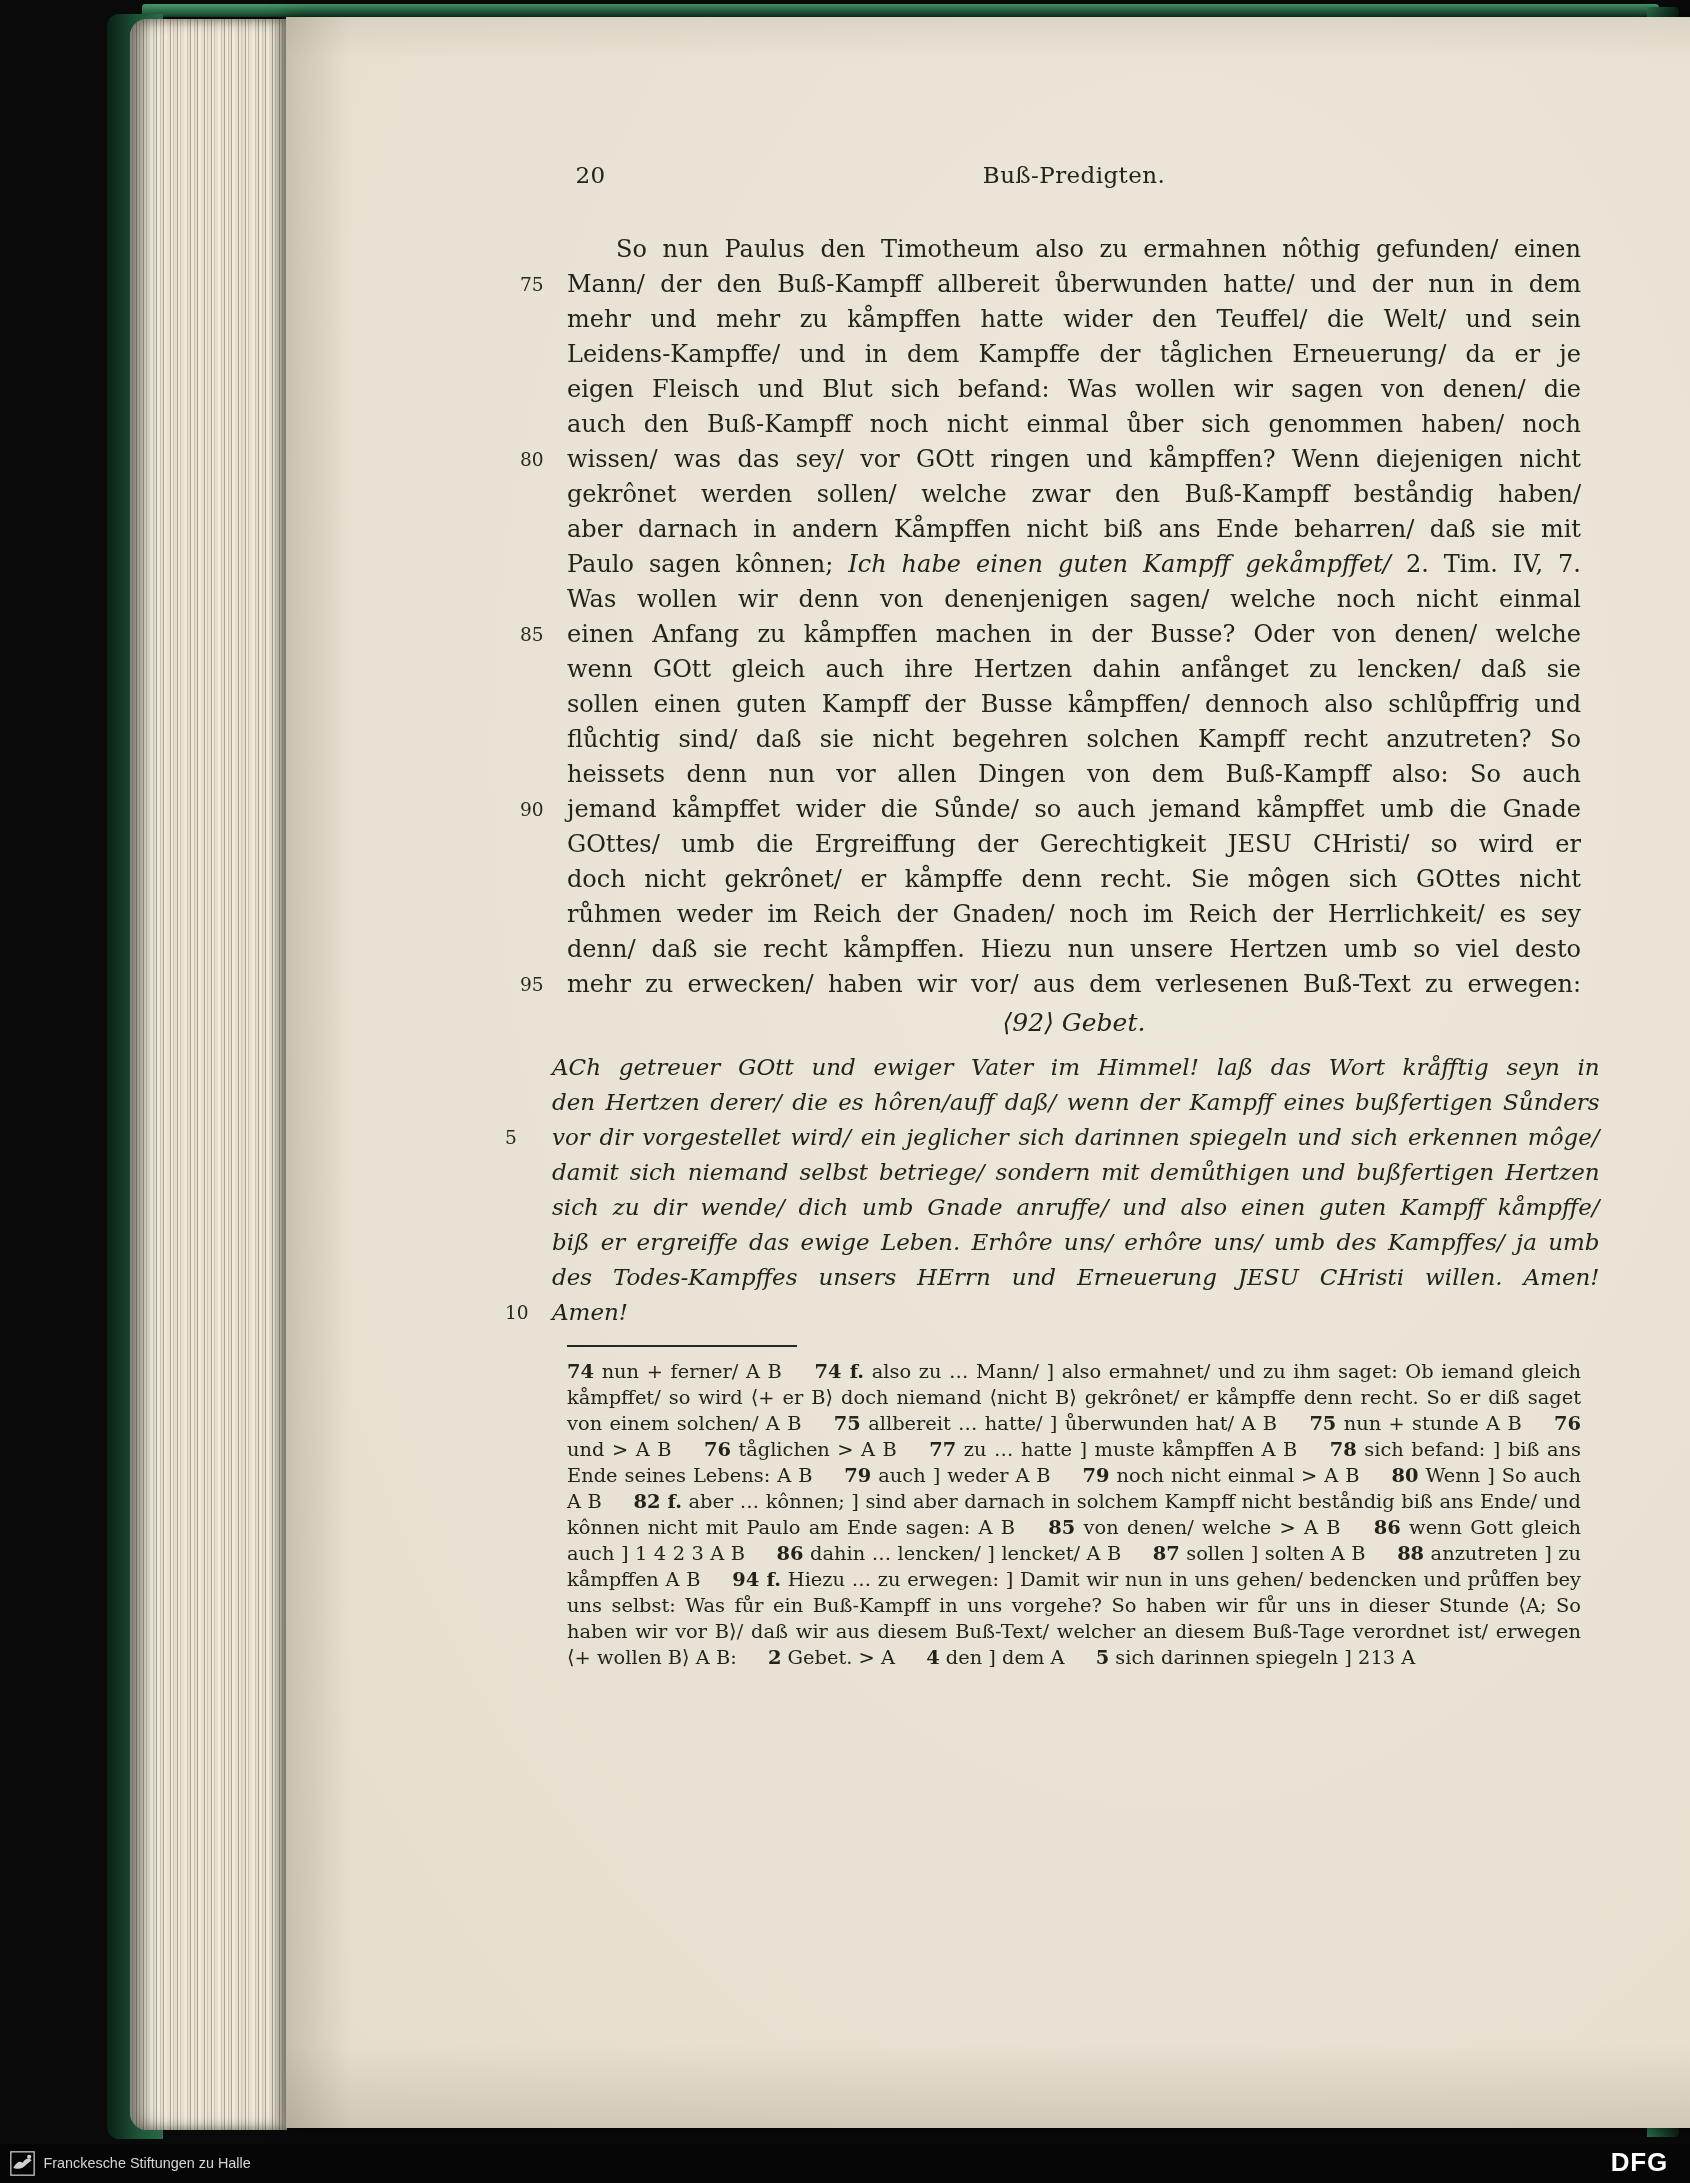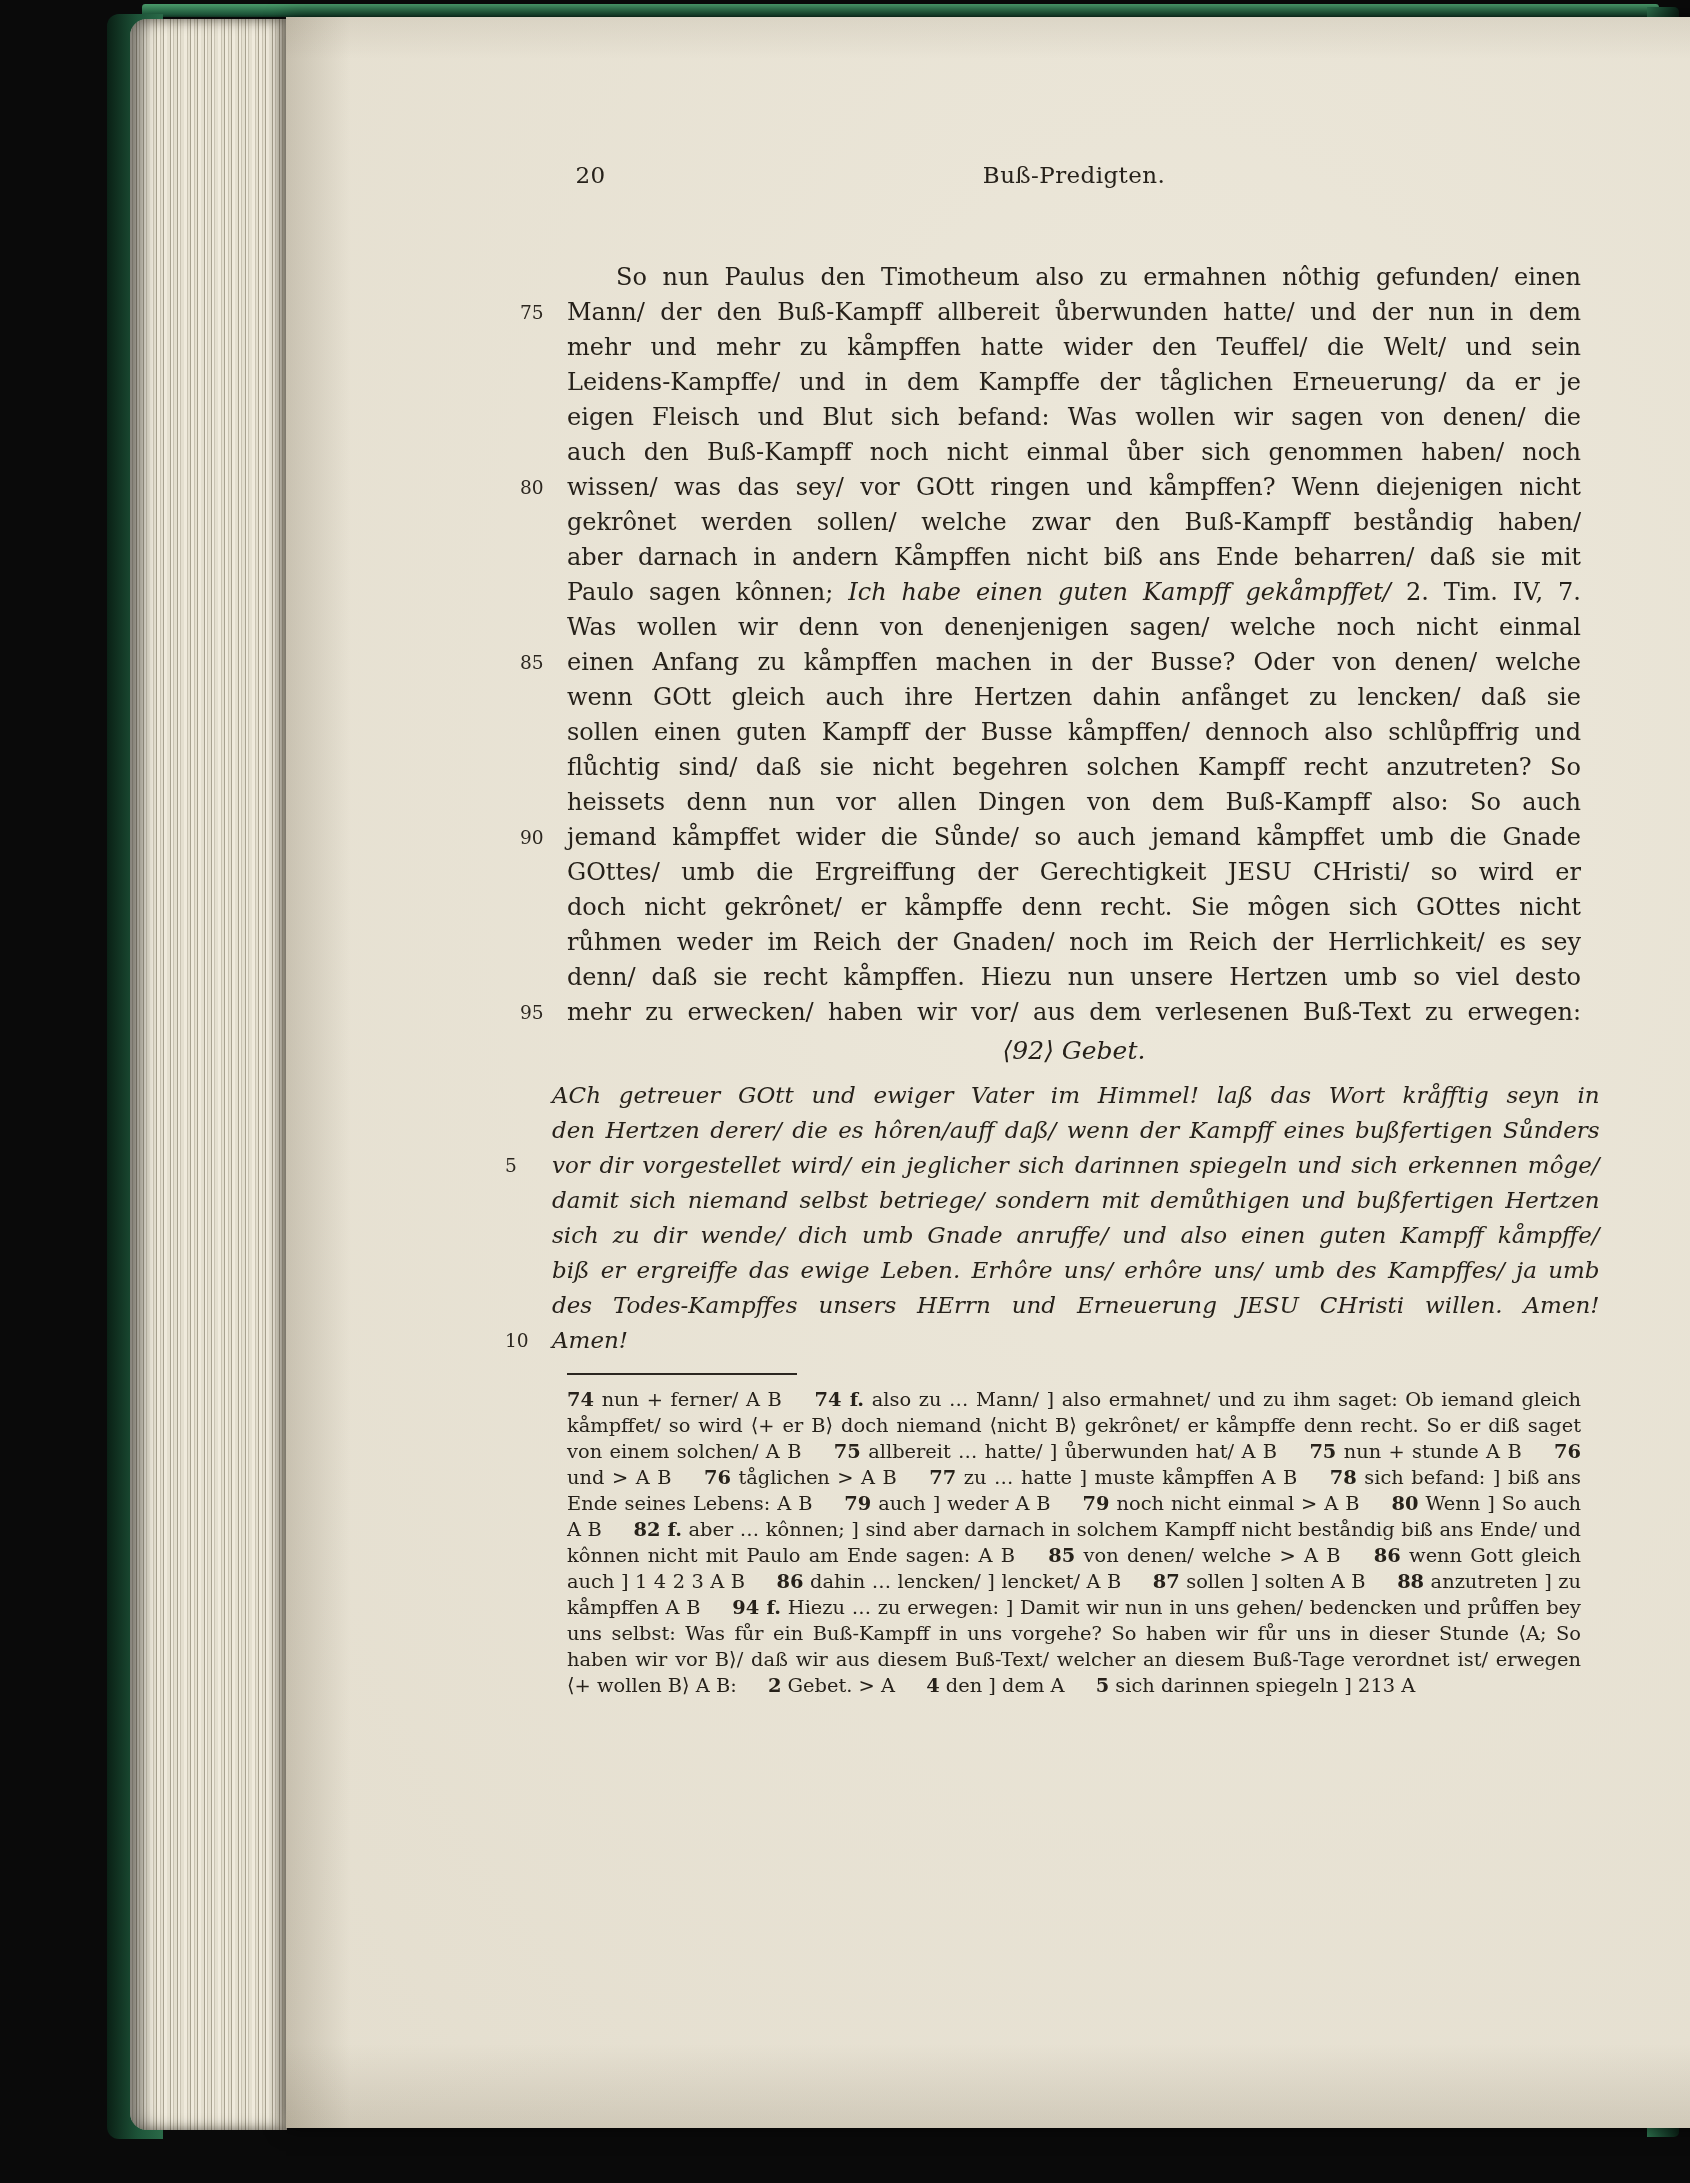--- a/index.html
+++ b/index.html
@@ -46,21 +46,21 @@
     box-shadow:0 0 18.6px rgba(0,0,0,0.6);
   }
 
   
   .content { position:absolute; left:281px; top:145px; width:1014px; }
 
   .page-head { position:relative; height:34px; font-size:23px; letter-spacing:0.4px; }
   .page-head .pagenum { position:absolute; left:8.5px; top:0; }
   .page-head .running-title { position:absolute; left:0; right:0; top:0; text-align:center; }
 
-  .main-text { margin-top:64px; font-size:24px; }
+  .main-text { margin-top:36px; font-size:24px; }
   .main-text .line {
     position:relative; height:35px; line-height:35px;
     text-align:justify; text-align-last:justify; overflow:visible;
   }
   .main-text .line.indent { text-indent:49px; }
   .lineno {
     position:absolute; left:-47px; top:0; width:37px; text-align:right;
     font-size:18.6px; line-height:35px; font-style:normal; text-indent:0;
     color:#2c2720;
   }
@@ -180,15 +180,26 @@
         <span class="app-entry"><span class="app-num">88</span> <span>anzutreten ] zu kåmpffen A B</span></span>
         <span class="app-entry"><span class="app-num">94 f.</span> <span>Hiezu … zu erwegen: ] Damit wir nun in uns gehen/ bedencken und průffen bey uns selbst: Was fůr ein Buß-Kampff in uns vorgehe? So haben wir fůr uns in dieser Stunde ⟨A; So haben wir vor B⟩/ daß wir aus diesem Buß-Text/ welcher an diesem Buß-Tage verordnet ist/ erwegen ⟨+ wollen B⟩ A B:</span></span>
         <span class="app-entry"><span class="app-num">2</span> <span>Gebet. &gt; A</span></span>
         <span class="app-entry"><span class="app-num">4</span> <span>den ] dem A</span></span>
         <span class="app-entry"><span class="app-num">5</span> <span>sich darinnen spiegeln ] 213 A</span></span>
       </div>
 
     </div>
   </div>
 
+  <div class="footer">
+    <div class="footer-left">
+      <svg class="franck-icon" viewBox="0 0 30 30">
+        <rect x="1" y="1" width="28" height="28" fill="none" stroke="#cfcfcf" stroke-width="1.5"></rect>
+        <path d="M4 20 Q10 10 15 14 Q21 6 26 11 L20 16 Q14 23 6 21 Z" fill="#cfcfcf"></path>
+        <circle cx="23" cy="7" r="2.5" fill="#cfcfcf"></circle>
+      </svg>
+      <span class="archive-name">Franckesche Stiftungen zu Halle</span>
+    </div>
+    <div class="dfg-logo">DFG</div>
+  </div>
 
 </div>
 
 
 </body></html>

